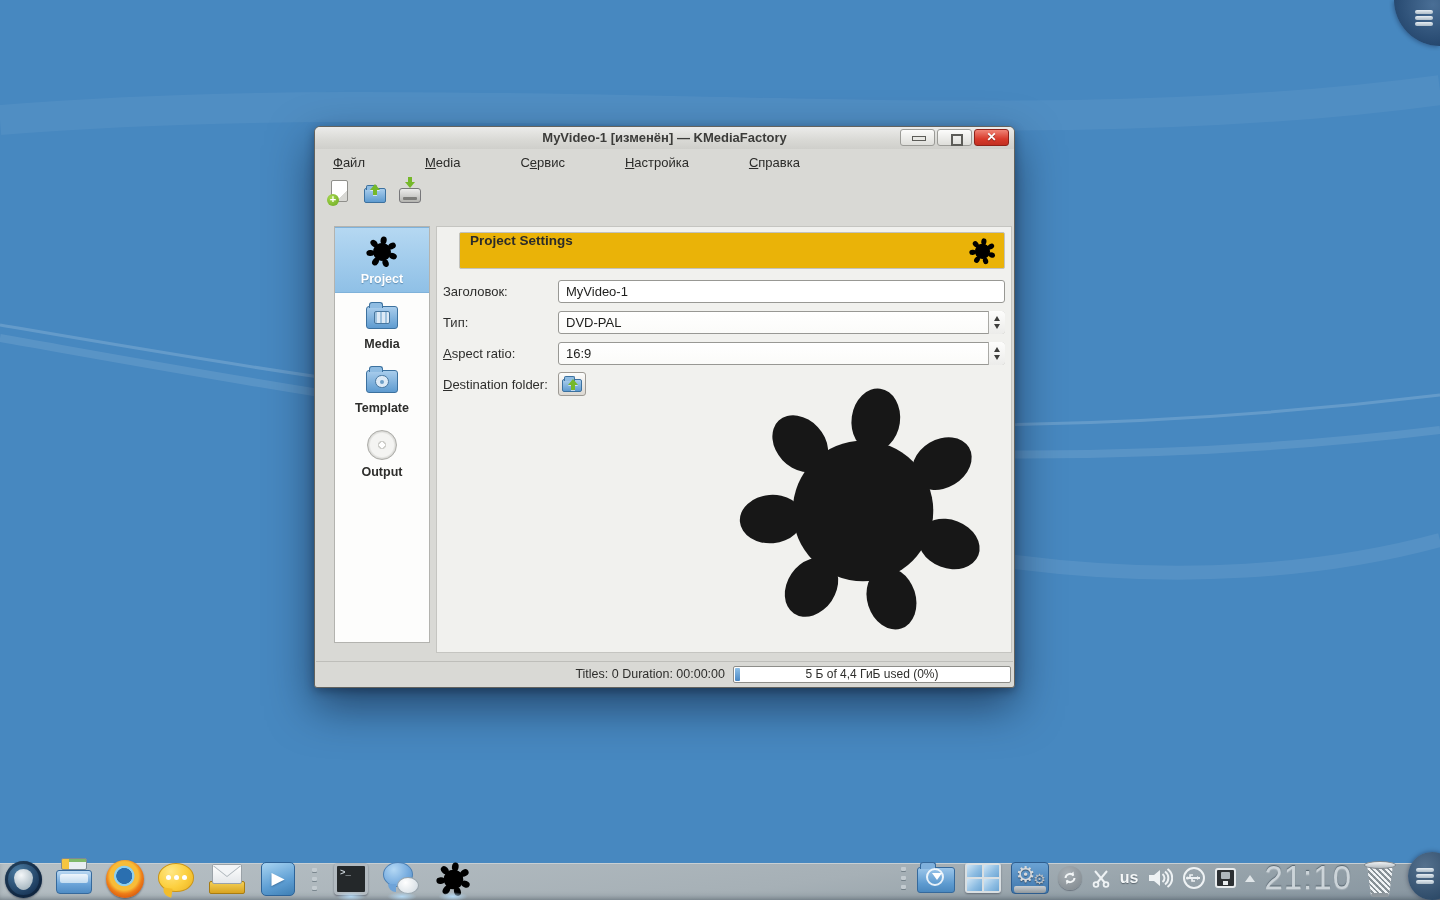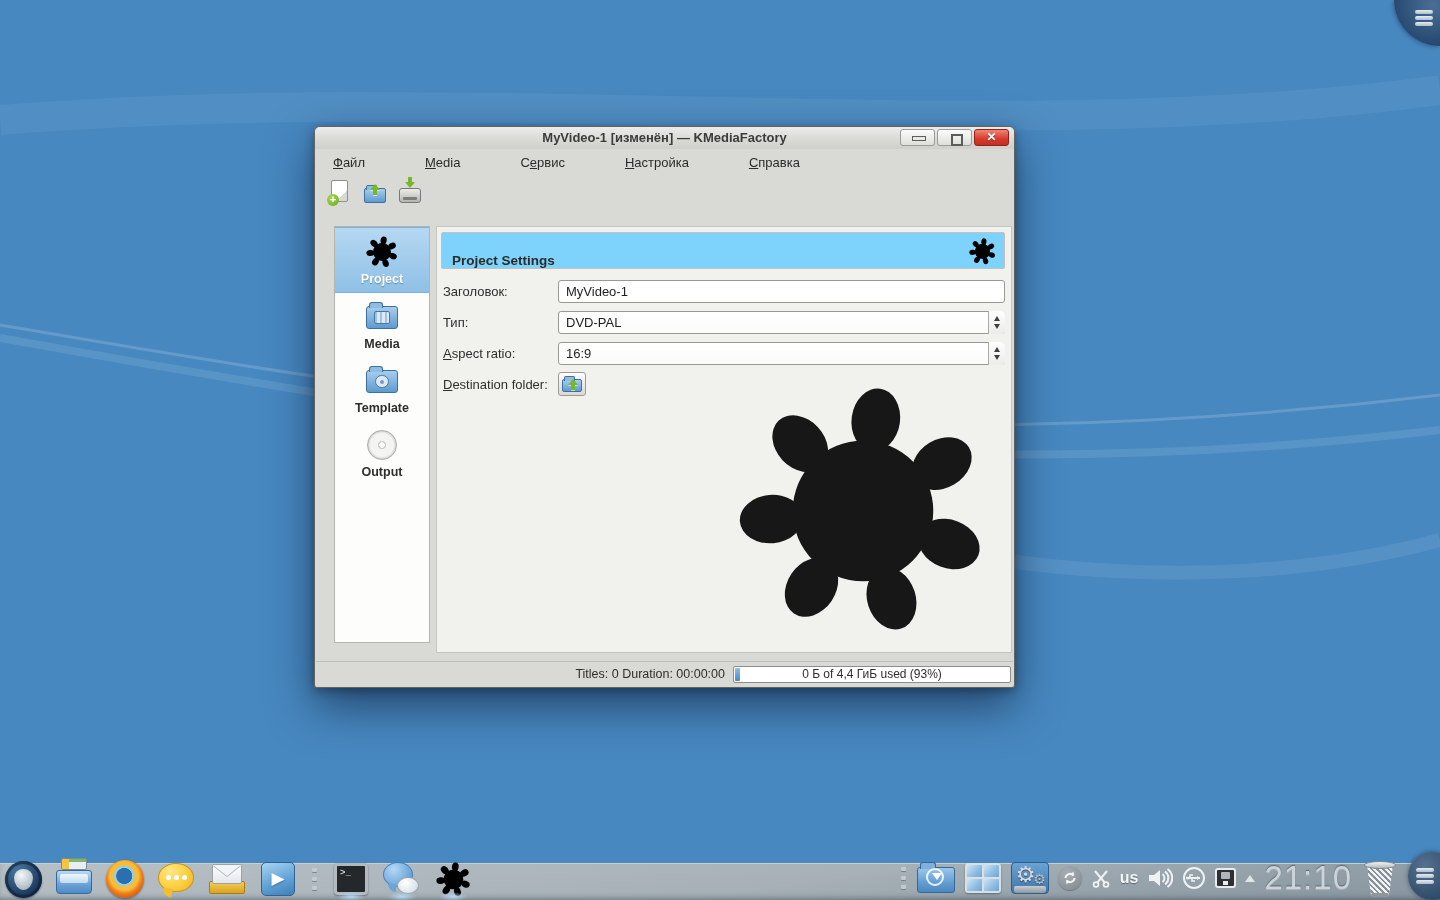--- a/index.html
+++ b/index.html
@@ -105,22 +105,22 @@
 
   .cd-ic { width:30px; height:30px; border-radius:50%;
     background:radial-gradient(circle, #ffffff 0 13%, #cfcfcb 14% 21%, #f4f4f2 22% 58%, #c6c6c2 75%, #ededeb 90%);
     border:1px solid #aeaeaa; }
 
   .mainpanel {
     position:absolute; left:121px; top:99px; width:576px; height:427px;
     background:#f1f1ee; border:1px solid #c5c5c1;
   }
   .phead {
-    position:relative; margin:5px 6px 0 4px; height:37px; background:#7dd3fc;
-    border:1px solid #c2c2be; border-radius:2px; display:flex; align-items:flex-end;
+    position:relative; margin:5px 6px 0 22px; height:37px; background:#eab308;
+    border:1px solid #c2c2be; border-radius:2px; display:flex; align-items:flex-start;
   }
   .phead .ptitle { font-size:13.5px; font-weight:bold; color:#2b2b29; padding-left:10px; }
   .phead .psun { position:absolute; right:8px; top:5px; }
 
   .pform { padding:11px 6px 0 6px; }
   .frow { display:flex; align-items:center; height:22px; margin-bottom:9px; position:relative; }
   .flabel { width:115px; font-size:13px; color:#2e2e2c; flex:0 0 auto; }
   .flabel .key { text-decoration:underline; }
   .ffield { position:relative; flex:1; height:23px; }
   .tinput, .combo {
@@ -427,21 +427,21 @@
         <svg class="sun sun-grey" width="252" height="252">
             <use href="#sun-sym"></use>
           </svg>
       </div>
     </div>
 
     <div class="statusbar">
       <span class="statusleft">Titles: 0 Duration: 00:00:00</span>
       <span class="progress">
         <span class="chunk"></span>
-        <span class="ptext">0 Б of 4,4 ГиБ used (93%)</span>
+        <span class="ptext">5 Б of 4,4 ГиБ used (0%)</span>
       </span>
     </div>
   </div>
 
   <div id="taskbar">
 
     <div class="tb-left">
       <div class="task-ic">
           <span class="ic-launcher"></span>
         </div>

